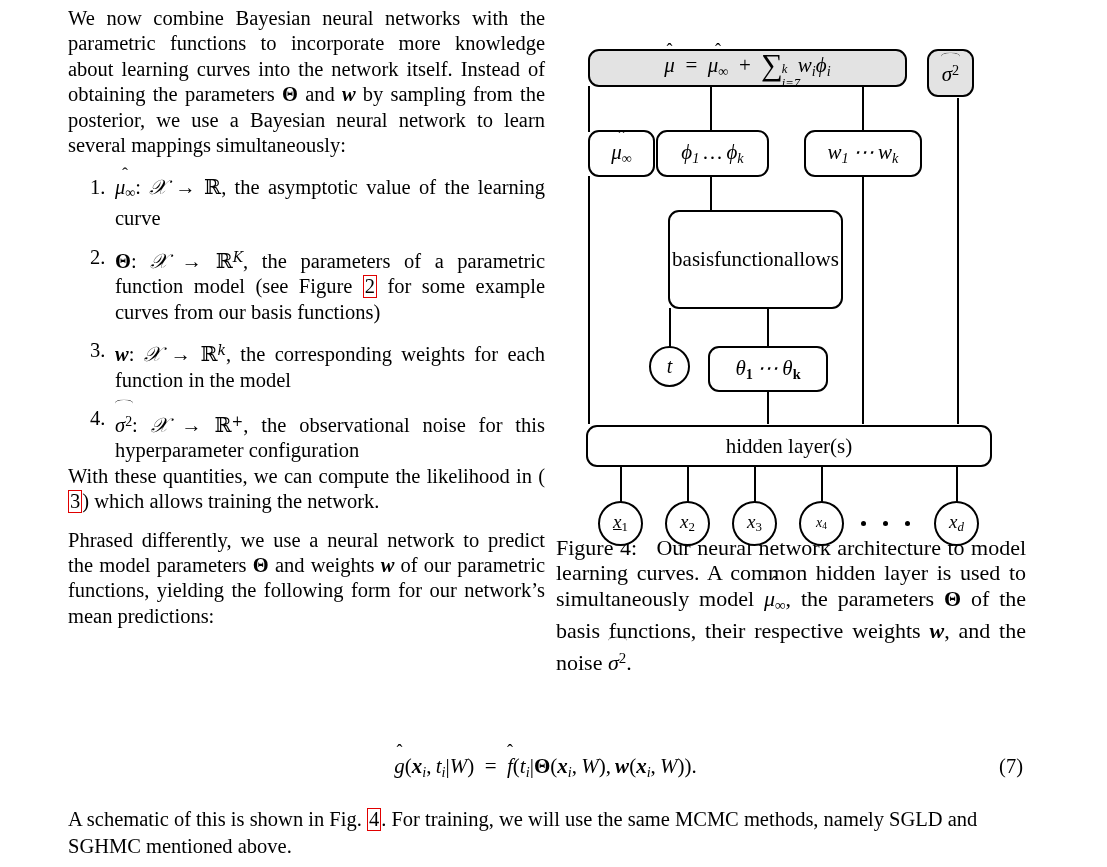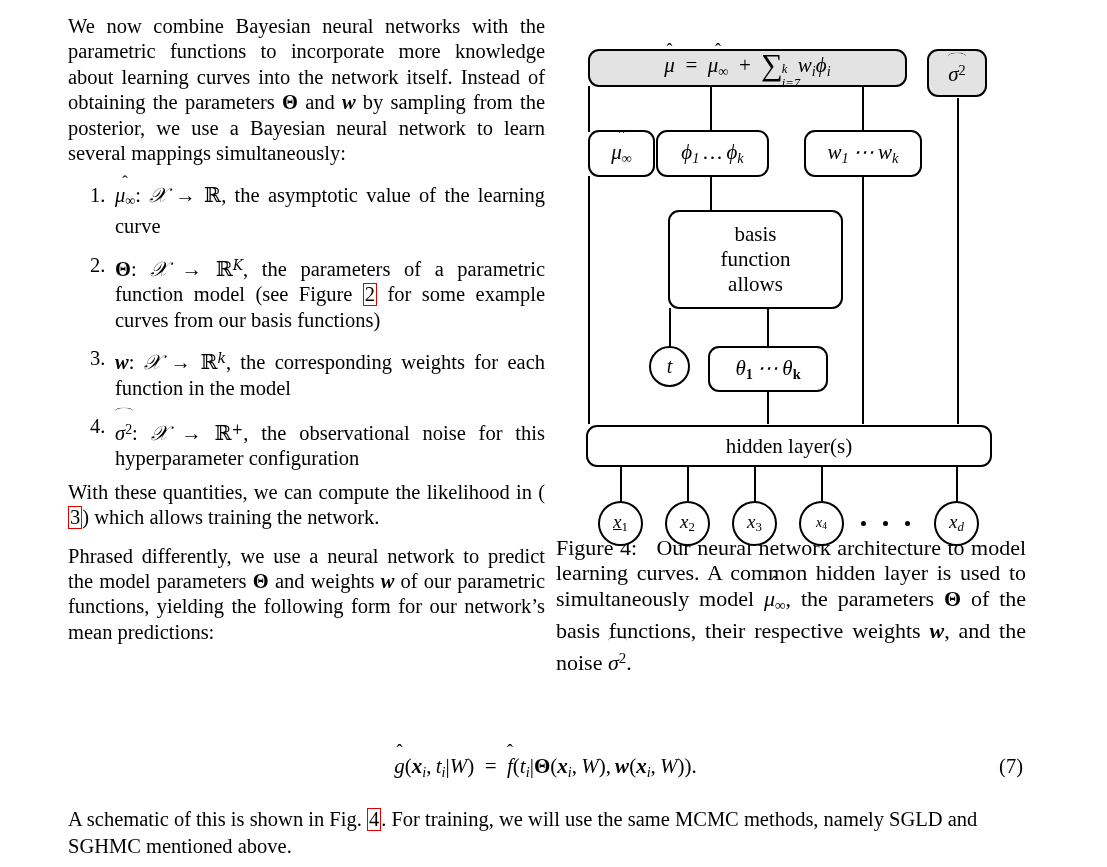--- a/index.html
+++ b/index.html
@@ -26,21 +26,21 @@
   .col-left {
     position: absolute;
     left: 68px;
     top: 6px;
     width: 477px;
     font-size: 20.5px;
     line-height: 25.4px;
     text-align: justify;
   }
 
-  p.para { margin: 8px 0 0 0; }
+  p.para { margin: 0 0 0 0; }
   p.para + p.para { margin-top: 13px; }
 
   
   ol.maplist {
     margin: 17px 0 0 0;
     padding: 0 0 0 0;
     list-style: none;
     width: 477px;
   }
   ol.maplist li {
@@ -289,37 +289,37 @@
         <span class="up">&nbsp;=&nbsp;</span>
         <span class="mi hatwrap"><span class="hatmark">̂</span>μ<sub class="sn">∞</sub></span>
         <span class="up">&nbsp;+&nbsp;</span>
         <span style="display:inline-block; vertical-align:-0.15em; position:relative;">
           <span style="font-size:1.45em; font-style:normal;">∑</span><span style="display:inline-block; font-size:0.60em; font-style:italic; line-height:1.02; text-align:left; vertical-align:0.1em; margin-left:-0.1em;"><span style="display:block; margin-bottom:0.95em;">k</span><span style="display:block; position:absolute; bottom:-0.15em;">i=7</span></span>
         </span>
         <span class="mi">&nbsp;w<sub class="s">i</sub>ϕ<sub class="s">i</sub></span>
       </span>
     </div>
 
-    <div class="fignode rnd gray" style="left:371px; top:7px; width:60px; height:48px; font-size:21px;">
+    <div class="fignode rnd gray" style="left:371px; top:7px; width:47px; height:48px; font-size:21px;">
       <span class="mi widehat"><span class="whmark"></span>σ<sup class="sn">2</sup></span>
     </div>
 
     <div class="fignode rnd" style="left:32px; top:88px; width:67px; height:47px; font-size:21px;">
       <span class="mi hatwrap"><span class="hatmark">̂</span>μ<sub class="sn">∞</sub></span>
     </div>
 
     <div class="fignode rnd" style="left:100px; top:88px; width:113px; height:47px; font-size:21px;">
       <span class="mi">ϕ<sub class="s">1</sub> … ϕ<sub class="s">k</sub></span>
     </div>
 
     <div class="fignode rnd" style="left:248px; top:88px; width:118px; height:47px; font-size:21px;">
       <span class="mi">w<sub class="s">1</sub> ⋯ w<sub class="s">k</sub></span>
     </div>
 
-    <div class="fignode rnd" style="left:112px; top:168px; width:175px; height:99px; font-size:21px; flex-direction:column; line-height:25px;">
+    <div class="fignode rnd" style="left:112px; top:168px; width:175px; height:99px; font-size:21px; flex-direction:row; line-height:25px;">
       <span>basis</span>
       <span>function</span>
       <span>allows</span>
     </div>
 
     <div class="fignode circle" style="left:93px; top:304px; width:41px; height:41px; font-size:20px;">
       <span class="mi">t</span>
     </div>
 
     <div class="fignode rnd" style="left:152px; top:304px; width:120px; height:46px; font-size:21px;">

